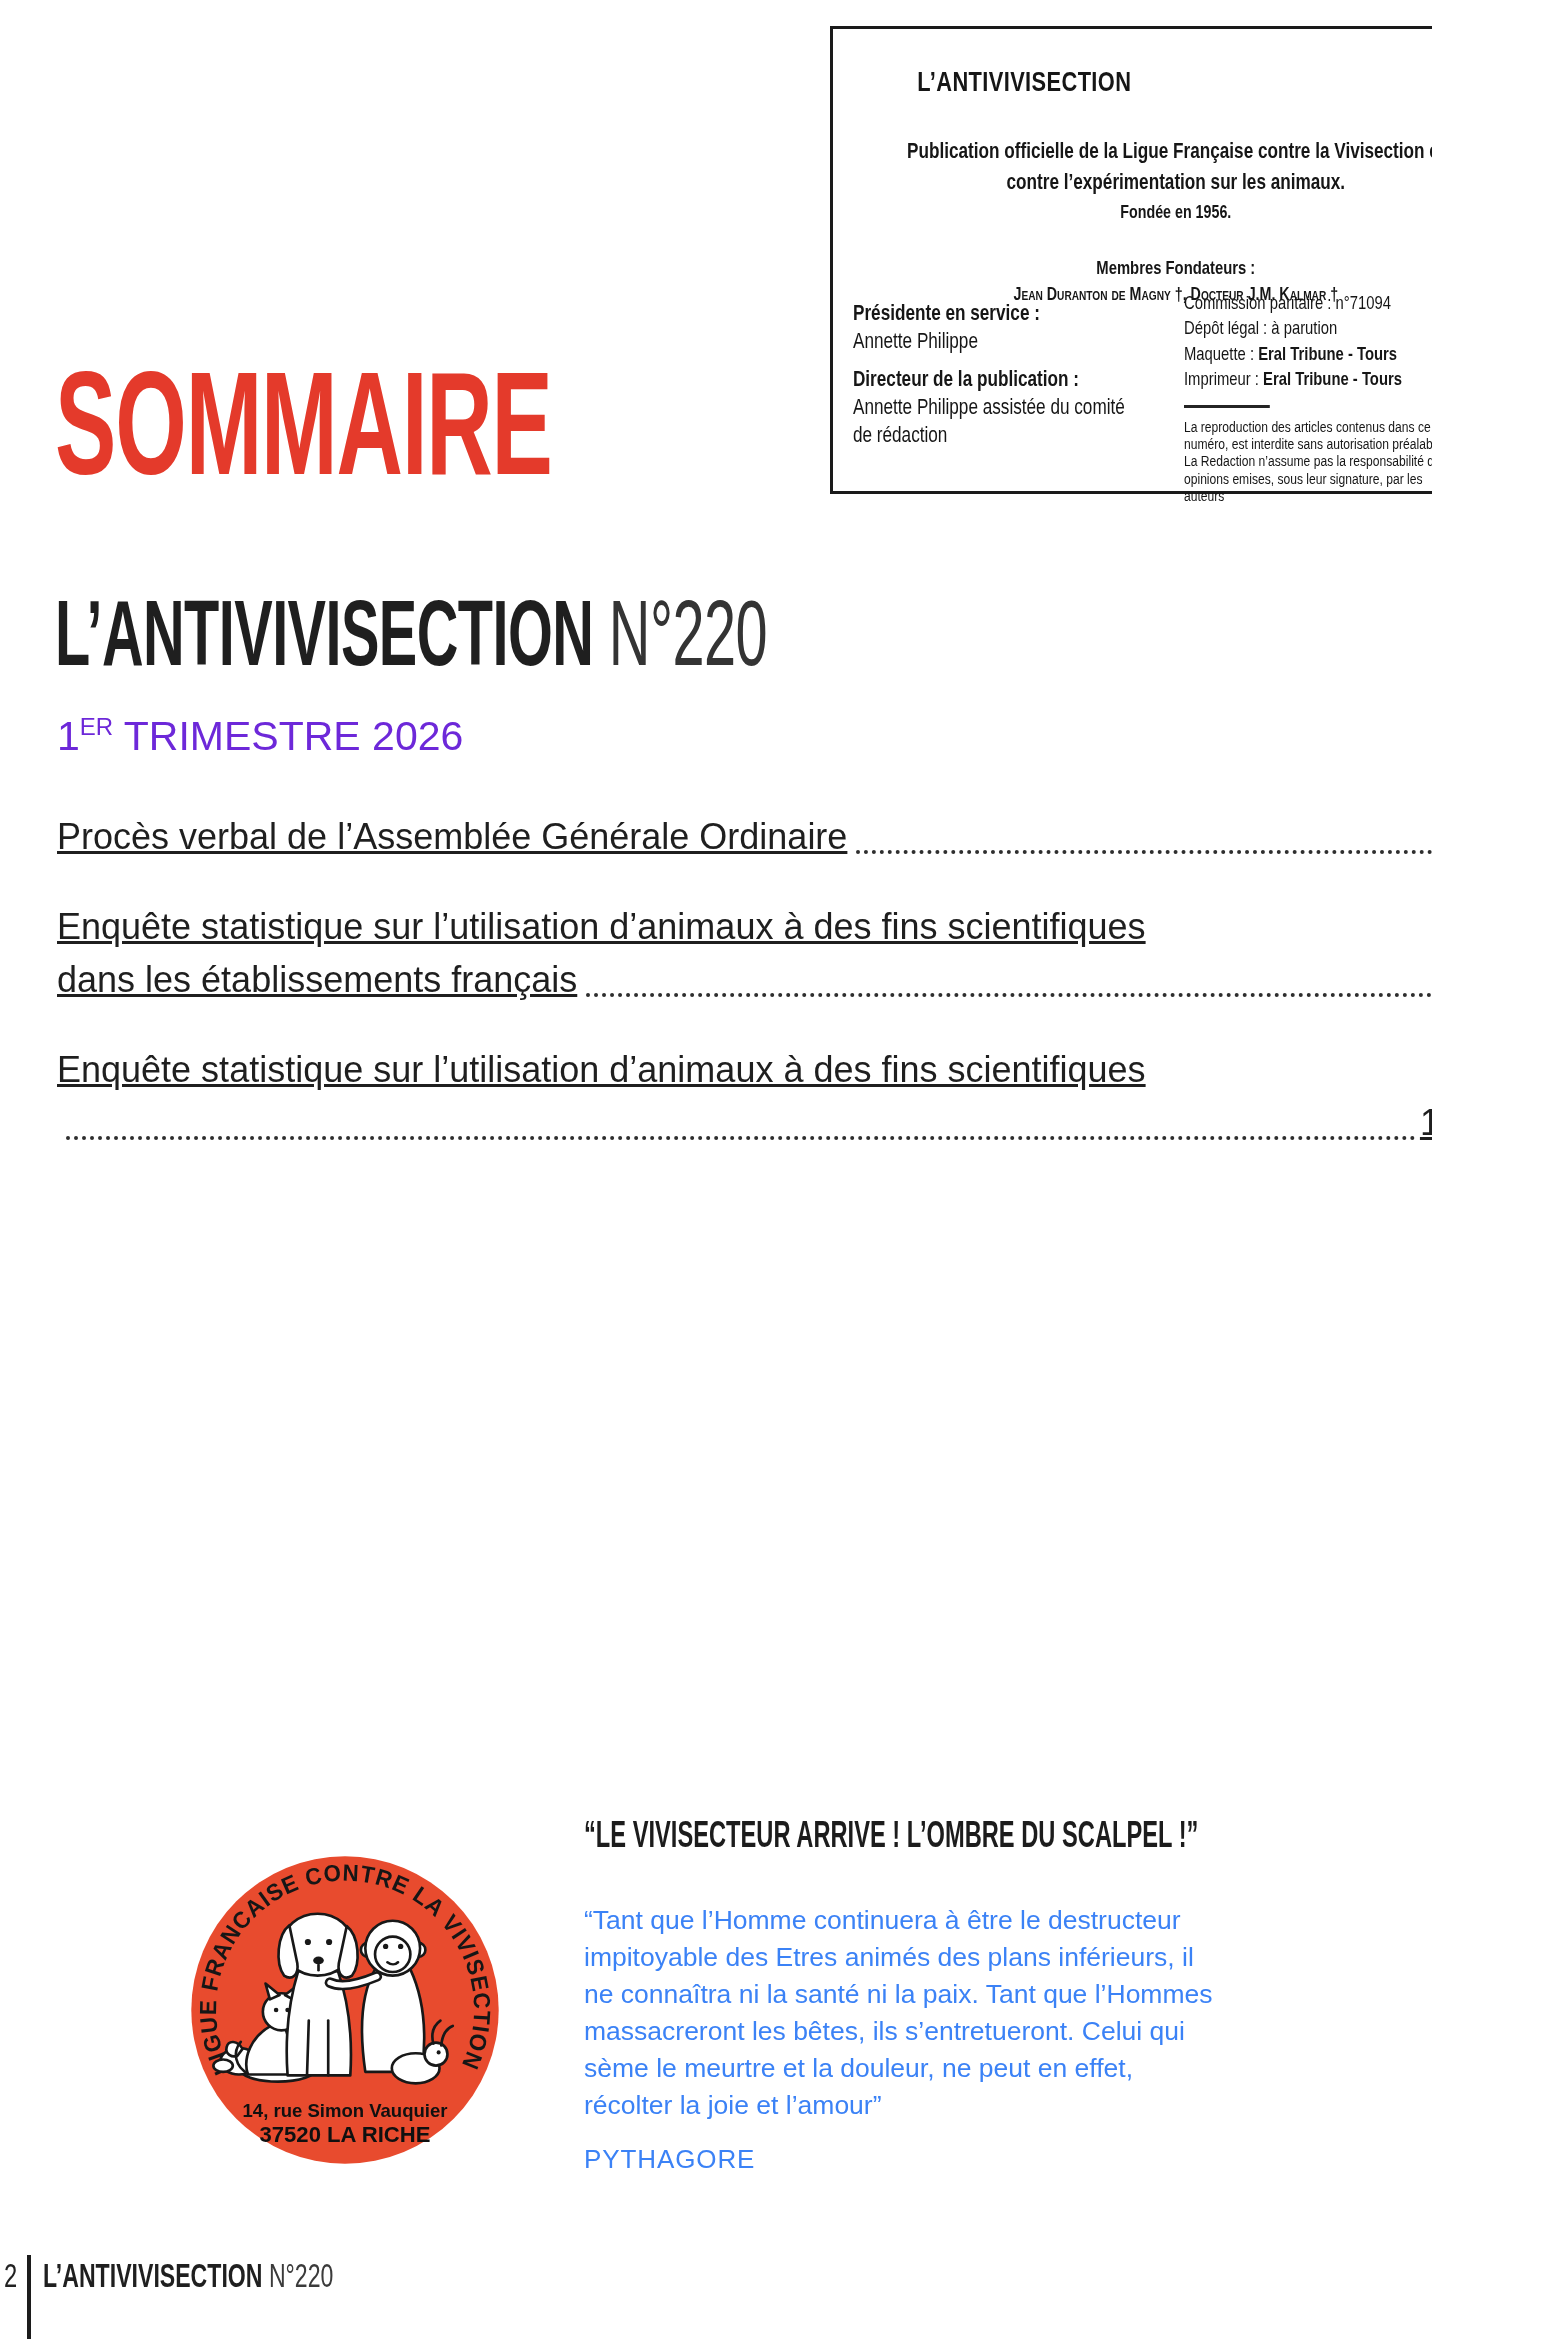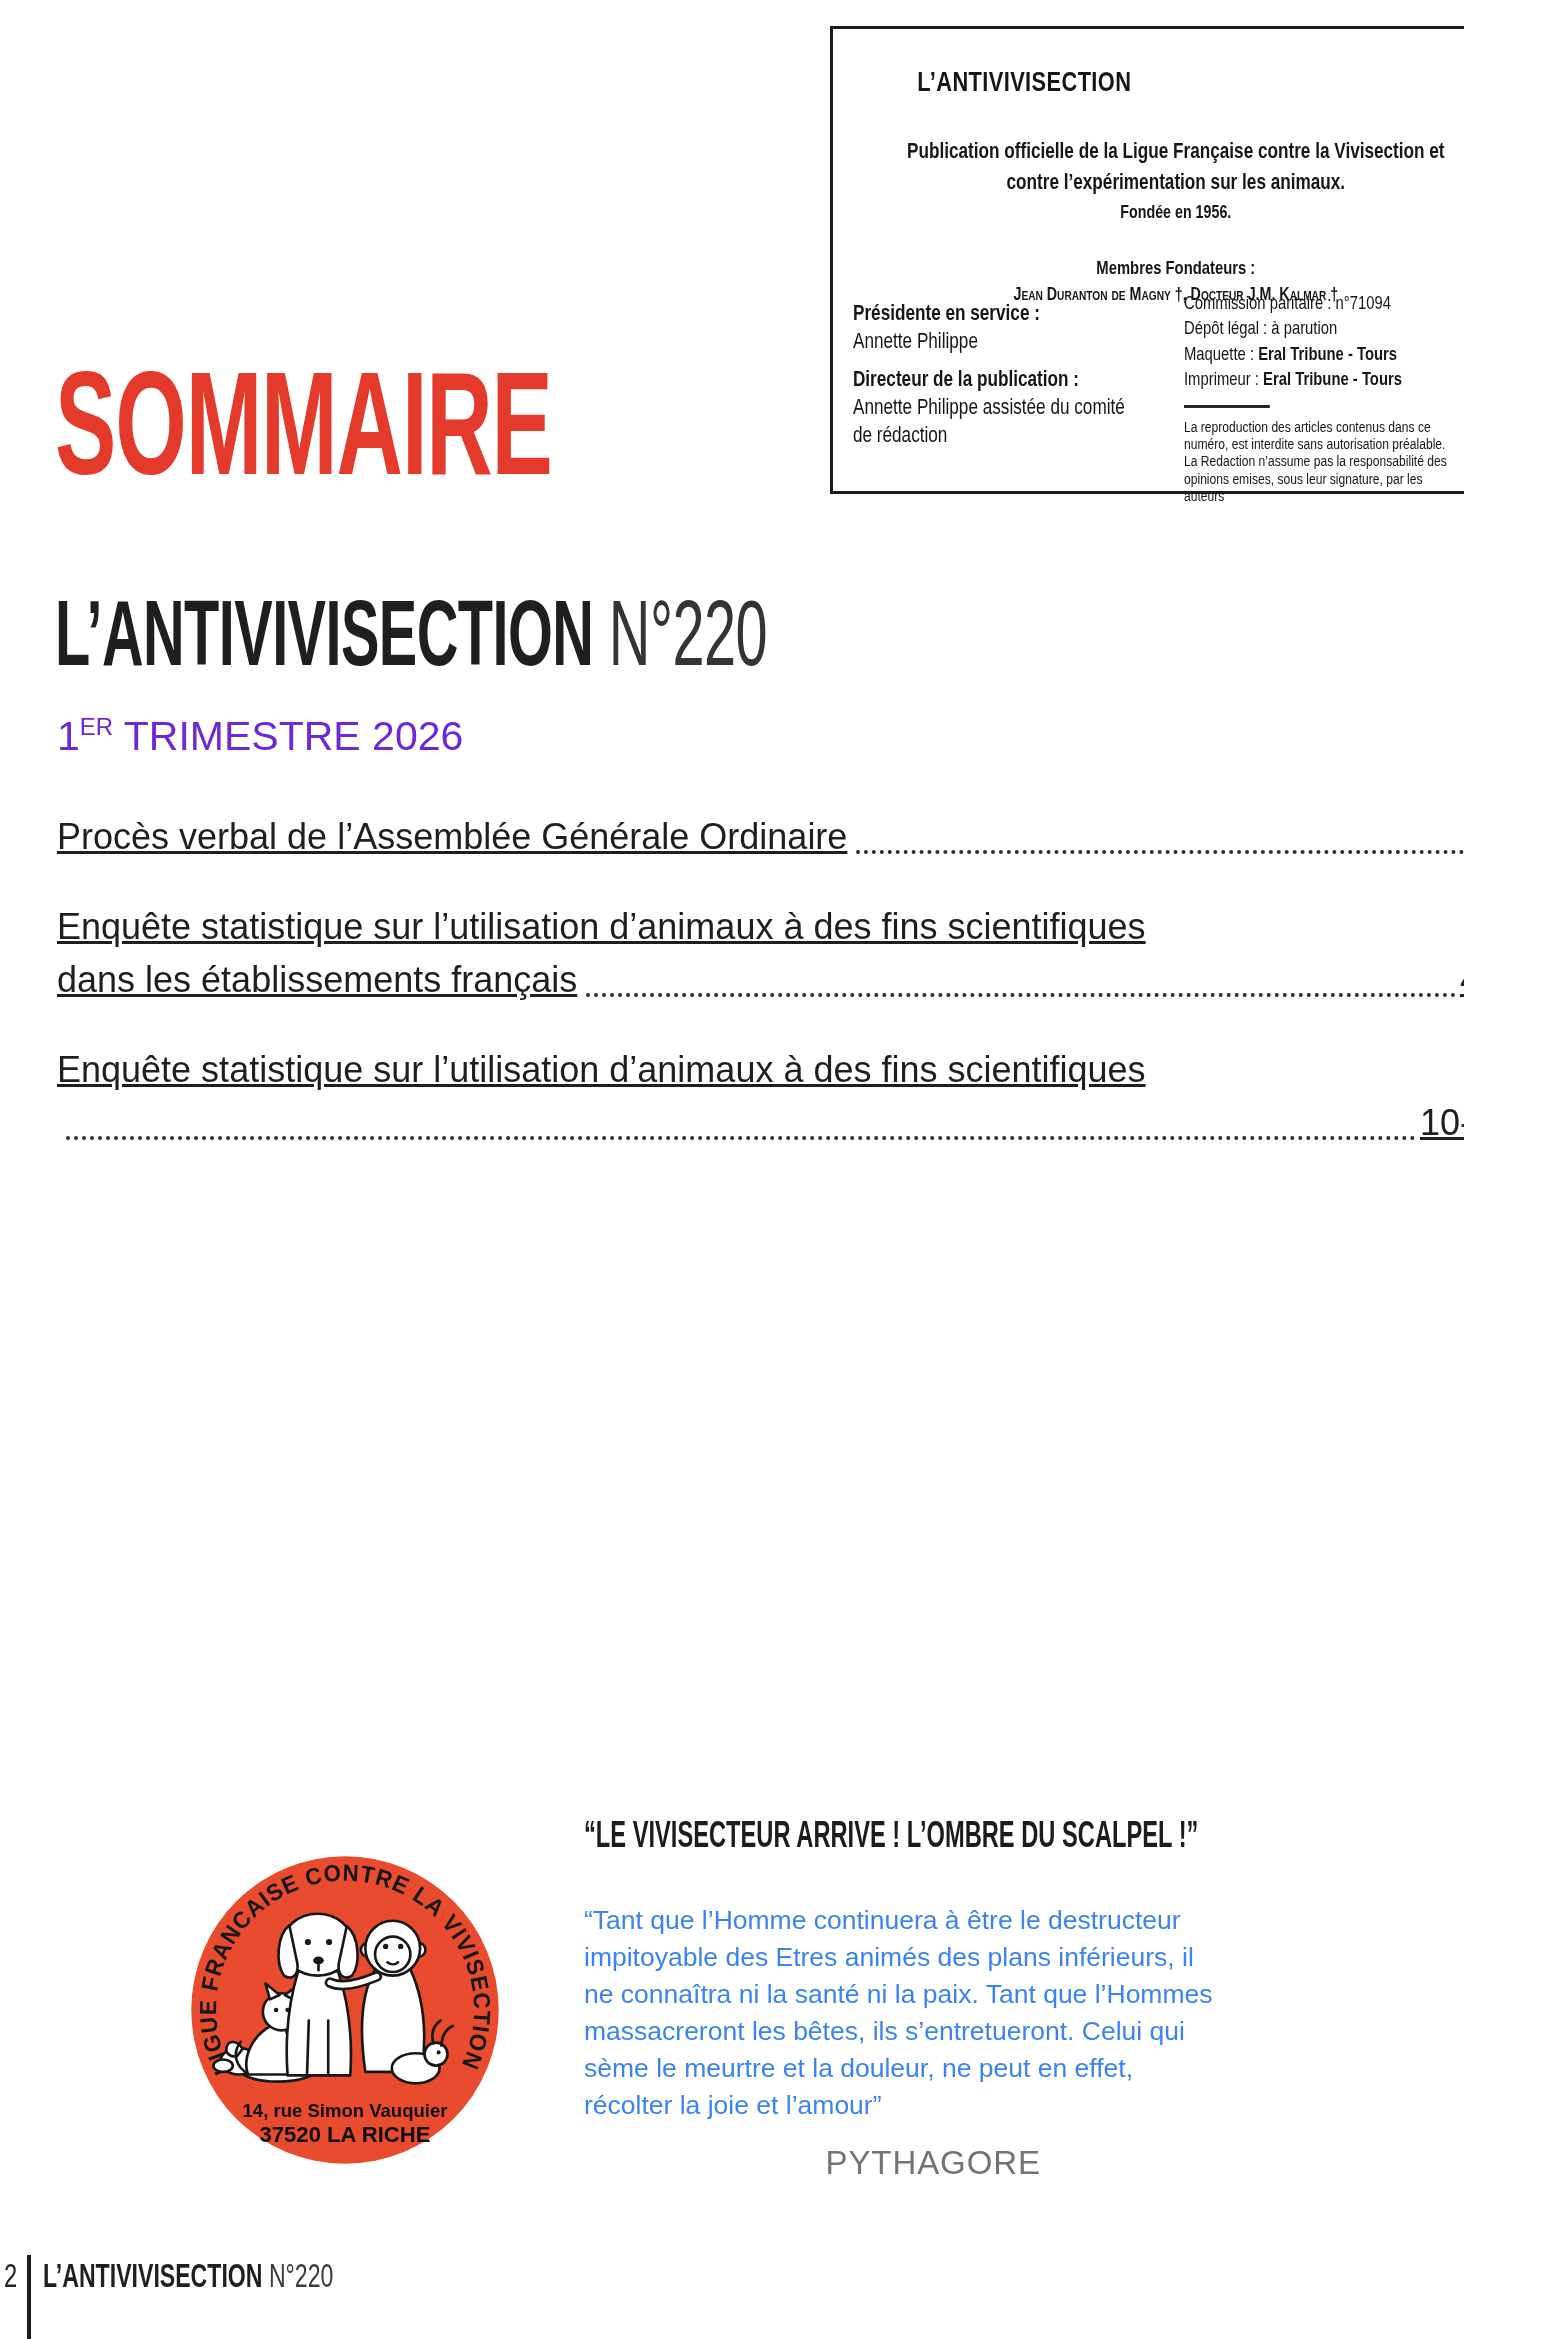--- a/index.html
+++ b/index.html
@@ -1,17 +1,17 @@
 <!DOCTYPE html>
 <html style="font-size:14.6px"><head>
 <meta charset="utf-8">
 <style>
   html,body{margin:0;padding:0;background:#ffffff;}
   .page{position:relative;width:1432px;height:2339px;background:#fff;
-        font-family:"Liberation Sans",sans-serif;color:#1d1d1b;overflow:hidden;padding-left:32px;}
+        font-family:"Liberation Sans",sans-serif;color:#1d1d1b;overflow:hidden;}
 
   
   .mh-box{position:absolute;left:830px;top:25.6px;width:685px;height:462px;border:3.7px solid #1a1a1a;}
   .mh-inner{position:absolute;left:0;top:0;width:879px;height:462px;transform:scaleX(0.78);transform-origin:0 0;color:#161616;}
   .mh-abs{position:absolute;}
   .mh-title{left:108px;top:37px;font-size:28px;font-weight:bold;letter-spacing:0.5px;}
   .mh-sub{left:0;top:106px;width:100%;text-align:center;font-size:22px;line-height:31px;font-weight:bold;white-space:pre-line;}
   .mh-founded{left:0;top:172px;width:100%;text-align:center;font-size:18.3px;font-weight:bold;}
   .mh-flabel{left:0;top:228px;width:100%;text-align:center;font-size:19px;font-weight:bold;}
   .mh-founders{left:0;top:254px;width:100%;text-align:center;font-size:18.3px;font-weight:bold;font-variant:small-caps;}
@@ -40,21 +40,21 @@
   .toc-l1{line-height:53px;}
   .leader{flex:1;border-bottom:4.6px dotted #2e2e2e;margin:0 3.7px 9.1px 9.1px;height:0;}
   .pages{white-space:nowrap;}
   .mt40{margin-top:37px;} .mt49{margin-top:45px;} .mt41{margin-top:37px;} .mt48{margin-top:44px;}
 
   
   .quote{position:absolute;left:584px;top:1816px;width:724px;}
   .q-head{font-size:37px;line-height:37px;font-weight:bold;color:#1c1c1c;white-space:nowrap;
           transform:scaleX(0.64);transform-origin:0 0;}
   .q-body{margin-top:49px;font-size:26.5px;line-height:37px;color:#3b82f6;white-space:pre-line;}
-  .q-author{margin-top:20px;text-align:center;padding-right:25.6px;font-size:33px;letter-spacing:0.9px;color:#737373;}
+  .q-author{margin-top:20px;text-align:left;padding-right:25.6px;font-size:26px;letter-spacing:0.9px;color:#3b82f6;}
 
   
   .logo{position:absolute;left:186px;top:1851px;width:318px;height:318px;}
 
   
   .f-num{position:absolute;left:3.7px;top:2257px;font-size:33px;transform:scaleX(0.72);transform-origin:0 0;color:#222;}
   .f-bar{position:absolute;left:27.4px;top:2255px;width:3.7px;height:84px;background:#1c1c1c;}
   .f-title{position:absolute;left:43px;top:2257px;font-size:33px;white-space:nowrap;
            transform:scaleX(0.70);transform-origin:0 0;color:#1f1f1f;}
   .f-title .b{font-weight:bold;}

